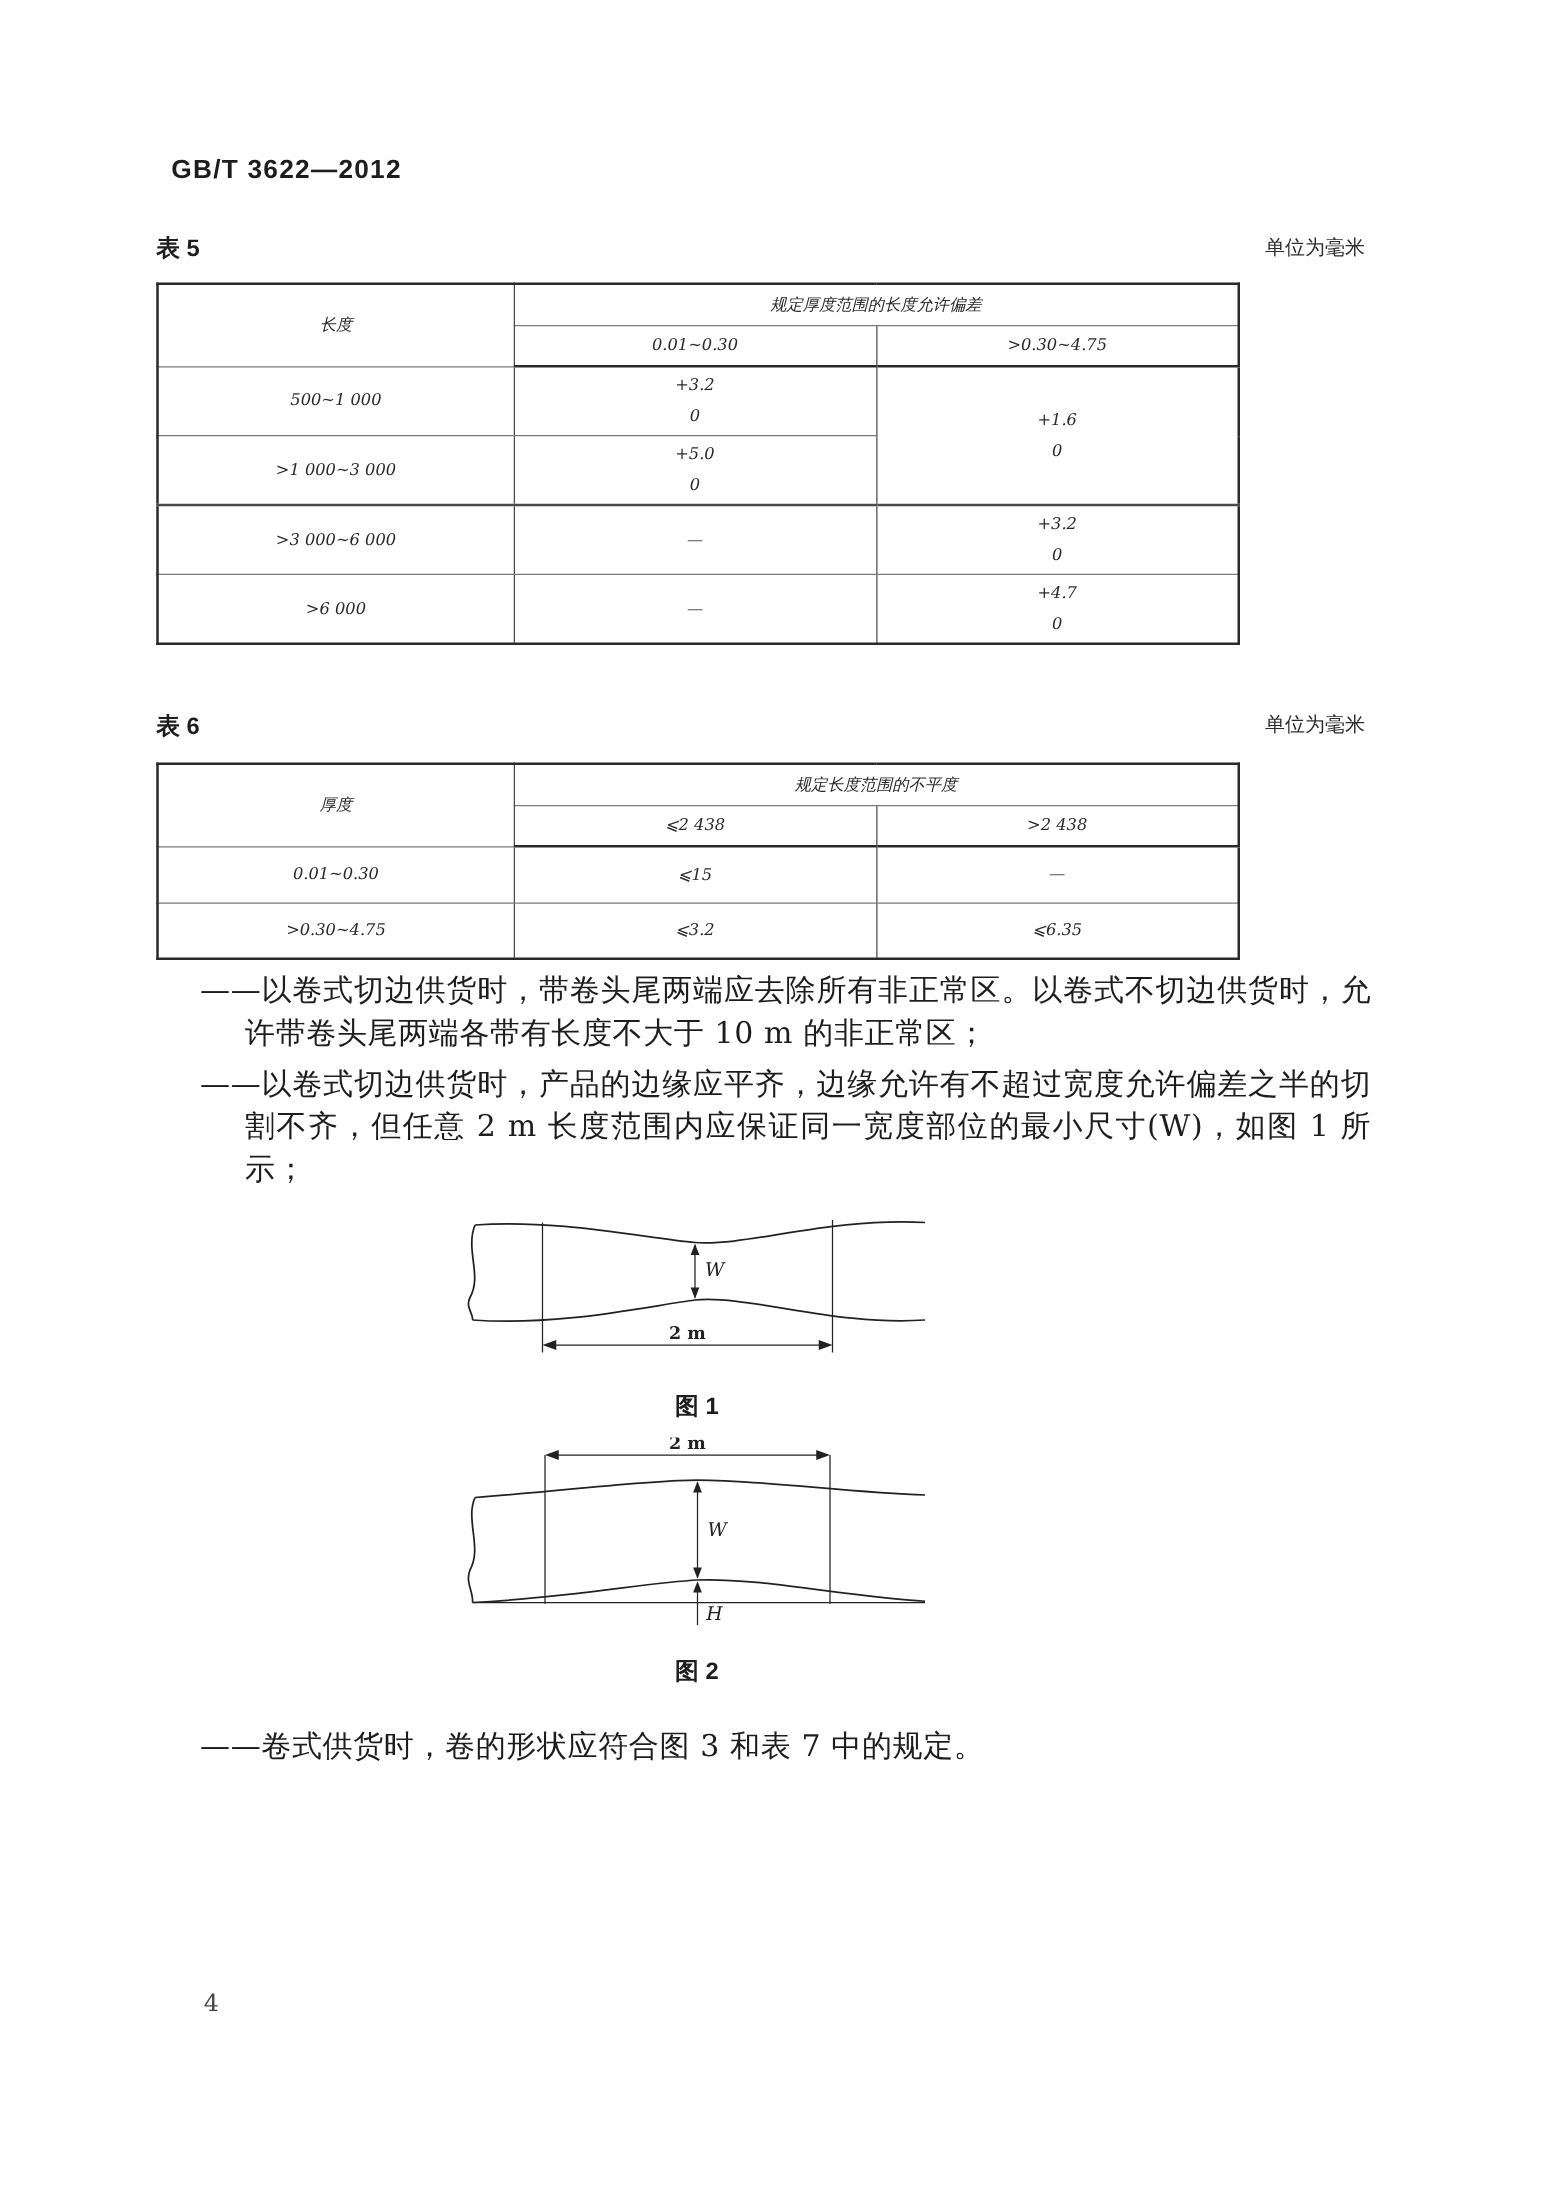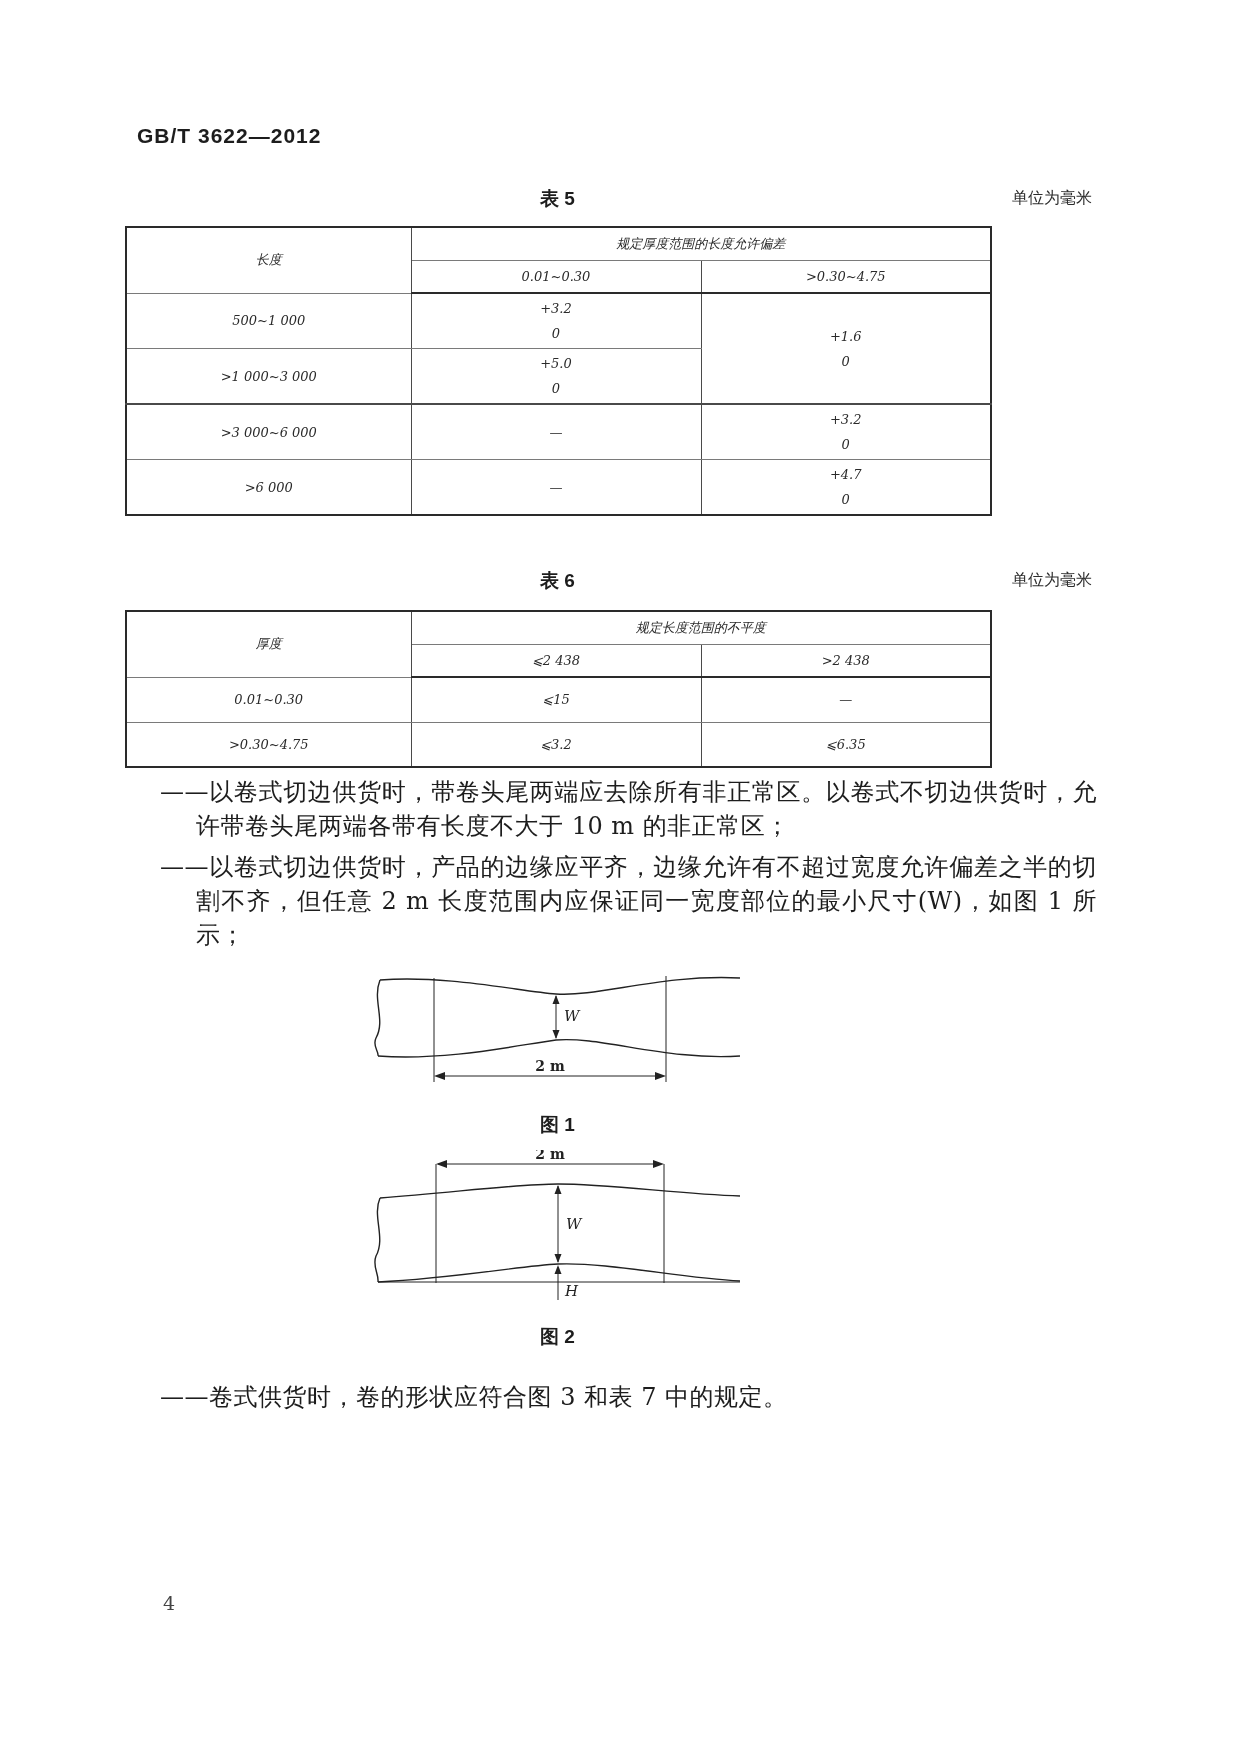--- a/index.html
+++ b/index.html
@@ -17,21 +17,21 @@
 
   .doc-number {
     margin:112px 0 0 12px;
     font-family:"Liberation Sans", sans-serif;
     font-weight:bold; font-size:21px; letter-spacing:1px;
   }
 
   
   .tbl-caption {
     position:relative; width:865px; margin-top:38px;
-    text-align:center;
+    text-align:left;
     font-family:"Liberation Sans", sans-serif;
     font-weight:bold; font-size:19px;
   }
   .tbl-caption.second { margin-top:52px; }
   .unit-note {
     position:absolute; right:-102px; top:2px;
     font-family:"DejaVu Serif", serif;
     font-weight:normal; font-size:16px; color:#2c2c2c;
   }
 

